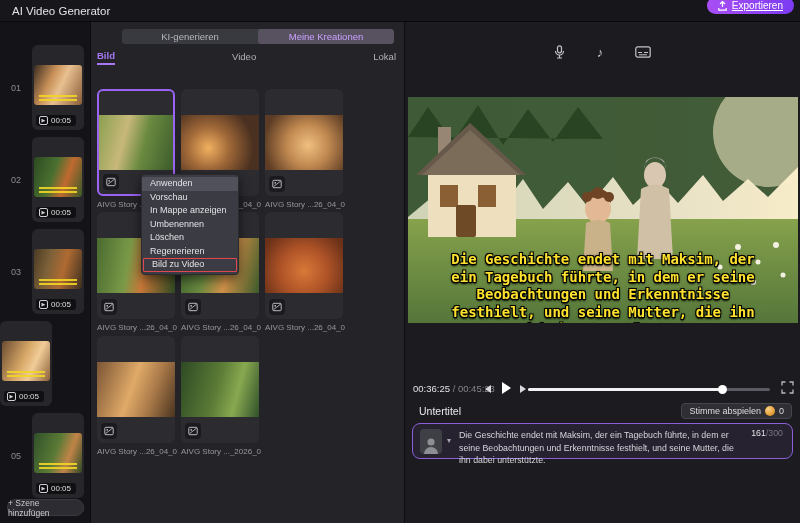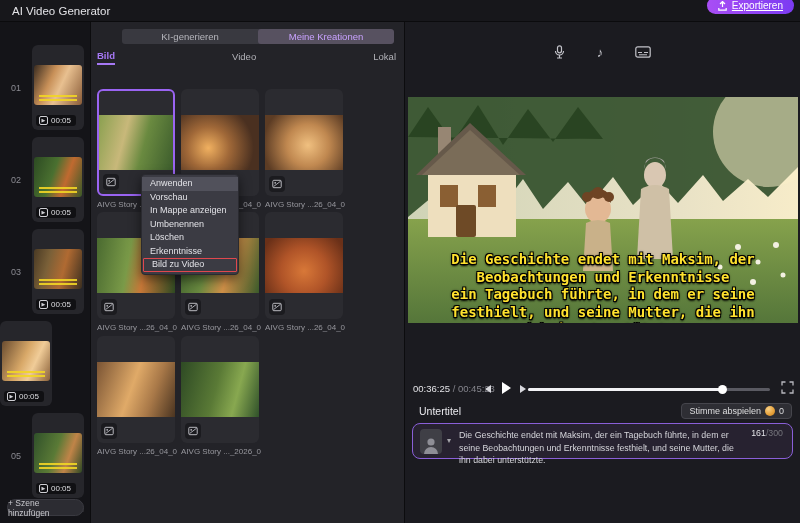--- a/index.html
+++ b/index.html
@@ -365,21 +365,21 @@
         </div>
       </div>
       <div class="grid-name" style="left:90px; top:425px;">AIVG Story ..._2026_04_02</div>
 
       <div id="ctx-menu">
         <div class="ctx-item hover">Anwenden</div>
         <div class="ctx-item">Vorschau</div>
         <div class="ctx-item">In Mappe anzeigen</div>
         <div class="ctx-item">Umbenennen</div>
         <div class="ctx-item">Löschen</div>
-        <div class="ctx-item">Erkenntnisse</div>
+        <div class="ctx-item">Regenerieren</div>
         <div class="ctx-item danger">Bild zu Video</div>
       </div>
     </div>
 
     <div id="rightpanel">
 
       <div class="media-icons">
         <div>
           <svg width="11" height="14" viewBox="0 0 11 14">
               <rect x="3.5" y="0.8" width="4" height="7" rx="2" fill="none" stroke="#c3c3c9" stroke-width="1.2"></rect>
@@ -436,22 +436,22 @@
 
           <circle cx="330" cy="150" r="3" fill="#f3f0e2"></circle>
             <circle cx="350" cy="165" r="2.5" fill="#f3f0e2"></circle>
           <circle cx="368" cy="148" r="3" fill="#f3f0e2"></circle>
             <circle cx="312" cy="170" r="2.5" fill="#f3f0e2"></circle>
           <circle cx="345" cy="185" r="3" fill="#f3f0e2"></circle>
             <circle cx="375" cy="178" r="2.5" fill="#f3f0e2"></circle>
         </svg>
         <div id="overlay-sub">
           <div>Die Geschichte endet mit Maksim, der</div>
+          <div>ein Tagebuch führte, in dem er seine</div>
           <div>Beobachtungen und Erkenntnisse</div>
-          <div>ein Tagebuch führte, in dem er seine</div>
           <div>festhielt, und seine Mutter, die ihn</div>
           <div>dabei unterstützte.</div>
         </div>
       </div>
 
       <div class="pcontrols">
         <div class="time-wrap">
           <span>00:36:25</span>
           <span class="time-total">/ 00:45:23</span>
         </div>

